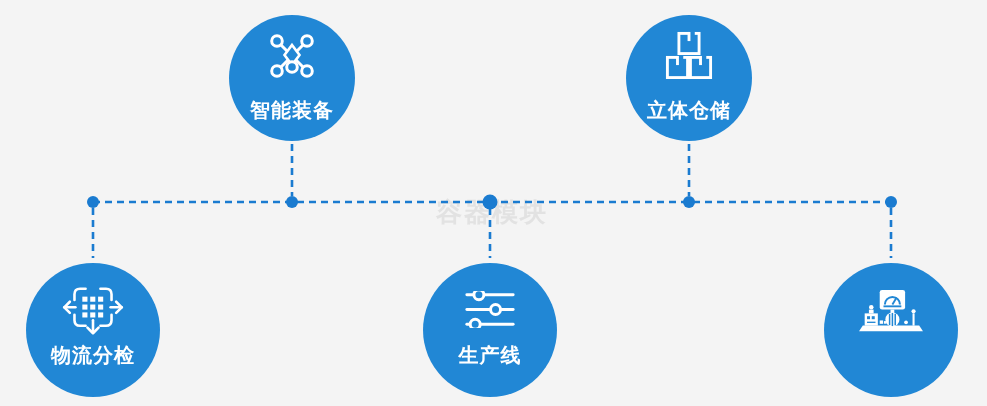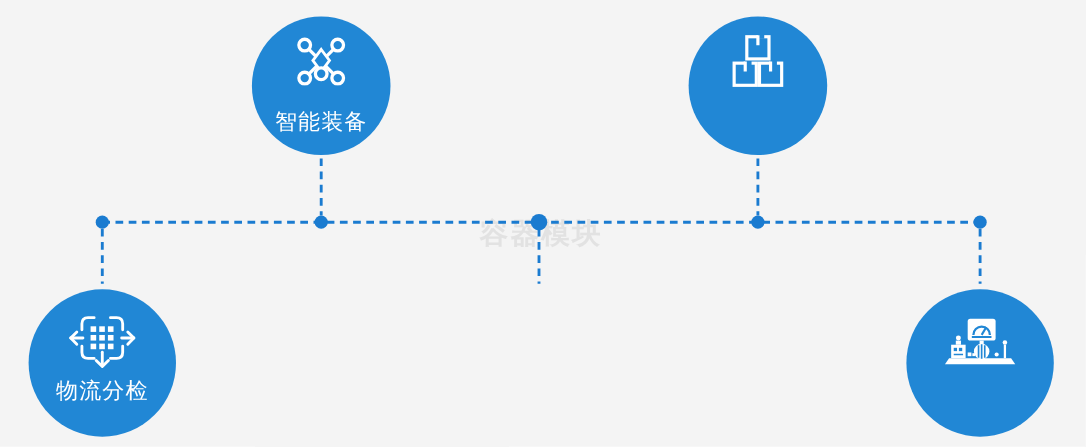--- a/index.html
+++ b/index.html
@@ -39,21 +39,21 @@
     left:50%;
     transform:translateX(-50%);
     line-height:0;
   }
   .node .label{
     position:absolute;
     left:0;right:0;
     text-align:center;
     color:var(--label);
     font-size:20px;
-    font-weight:normal;
+    font-weight:bold;
     letter-spacing:1px;
     white-space:nowrap;
   }
   .node.top .label{top:82px;}
   .node.bottom .label{top:79px;}
   .wm-text{
     font-family:"Liberation Sans","DejaVu Sans",sans-serif;
     font-size:26px;
     font-weight:bold;
     letter-spacing:2px;
@@ -118,20 +118,21 @@
           <line x1="13" y1="27.5" x2="19" y2="27.5"></line>
           <line x1="37" y1="27.5" x2="43" y2="27.5"></line>
         </g>
         <g stroke="#ffffff" stroke-width="3">
           <line x1="25" y1="1" x2="25" y2="10.5"></line>
           <line x1="13" y1="26" x2="13" y2="35.5"></line>
           <line x1="37" y1="26" x2="37" y2="35.5"></line>
         </g>
       </svg>
     </span>
+    <span class="label">立体仓储</span>
   </div>
 
   <div class="node bottom" style="left:26px;top:263px;">
     <span class="icon" style="top:20px;">
       <svg width="63" height="56" viewBox="0 0 68 60" xmlns="http://www.w3.org/2000/svg">
         <g fill="none" stroke="#ffffff" stroke-width="2.8" stroke-linecap="round" stroke-linejoin="round">
           <path d="M14,18 V12 Q14,6 20,6 H26"></path>
           <path d="M42,6 H48 Q54,6 54,12 V18"></path>
           <path d="M54,34 V40 Q54,46 48,46 H42"></path>
           <path d="M26,46 H20 Q14,46 14,40 V34"></path>
@@ -151,20 +152,37 @@
             <rect x="39.5" y="23" width="5.5" height="5.5"></rect>
           <rect x="22.5" y="31.5" width="5.5" height="5.5"></rect>
             <rect x="31" y="31.5" width="5.5" height="5.5"></rect>
             <rect x="39.5" y="31.5" width="5.5" height="5.5"></rect>
         </g>
       </svg>
     </span>
     <span class="label">物流分检</span>
   </div>
 
+  <div class="node bottom" style="left:423px;top:263px;">
+    <span class="icon" style="top:28px;">
+      <svg width="50" height="37" viewBox="0 0 54 40" xmlns="http://www.w3.org/2000/svg">
+        <g stroke="#ffffff" stroke-width="3.2" stroke-linecap="round" fill="none">
+          <line x1="2" y1="4" x2="52" y2="4"></line>
+          <line x1="2" y1="20" x2="52" y2="20"></line>
+          <line x1="2" y1="36" x2="52" y2="36"></line>
+        </g>
+        <g fill="var(--circle)" stroke="#ffffff" stroke-width="3.2">
+          <circle cx="15" cy="4" r="5.4"></circle>
+          <circle cx="33" cy="20" r="5.4"></circle>
+          <circle cx="11" cy="36" r="5.4"></circle>
+        </g>
+      </svg>
+    </span>
+    <span class="label">生产线</span>
+  </div>
 
   <div class="node bottom" style="left:824px;top:263px;">
     <span class="icon" style="top:25px;">
       <svg width="72" height="47" viewBox="0 0 76 50" xmlns="http://www.w3.org/2000/svg">
         <polygon points="8,40 68,40 72,46 4,46" fill="#ffffff"></polygon>
         <rect x="26" y="2" width="27" height="21" rx="2.5" fill="#ffffff"></rect>
         <g stroke="var(--circle)" fill="none">
           <path d="M31.5,17.5 A8,8 0 0 1 47.5,17.5" stroke-width="2.2"></path>
           <line x1="39.5" y1="17.5" x2="44" y2="10" stroke-width="2"></line>
           <line x1="30" y1="19.5" x2="49" y2="19.5" stroke-width="2"></line>

